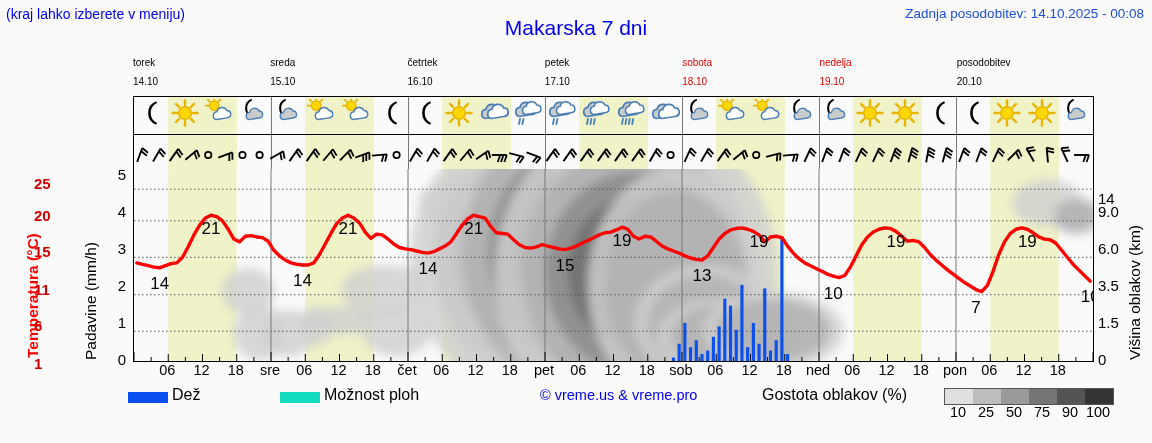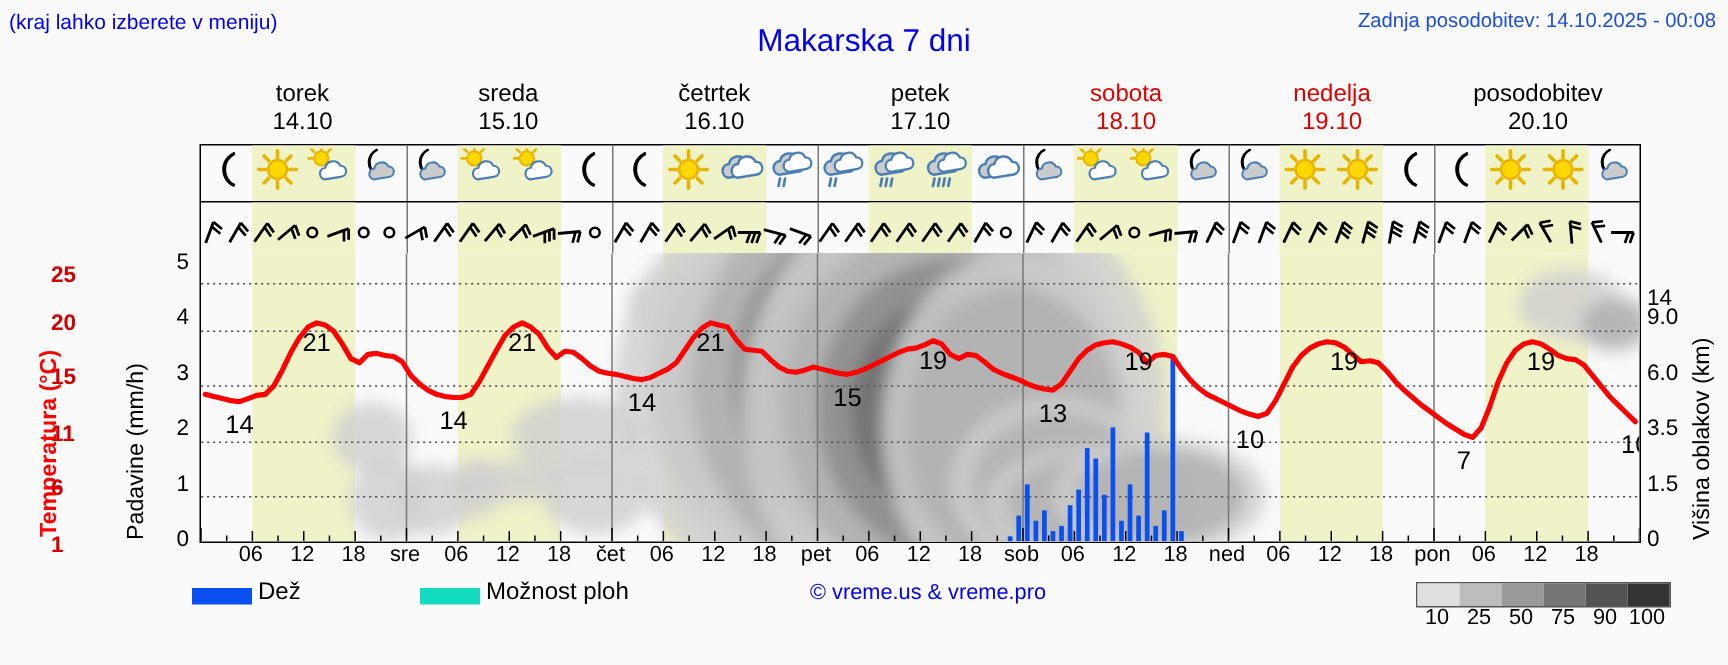--- a/index.html
+++ b/index.html
@@ -9,21 +9,21 @@
     position:relative;overflow:hidden;
   }
   .abs{position:absolute;}
   
   #subtitle{left:6px;top:6px;font-size:14px;color:#0000ee;white-space:nowrap;}
   #title{left:0;top:16px;width:1152px;text-align:center;font-size:21px;color:#0000ee;font-weight:normal;}
   #updated{right:8px;top:6px;font-size:13.5px;color:#1d4ed8;white-space:nowrap;}
 
   
   #dayheads{left:133px;top:50px;width:961px;height:44px;display:flex;}
-  .dayhead{flex:1 1 0;text-align:center;font-size:16px;color:#000;line-height:19px;padding-top:3px;}
+  .dayhead{flex:1 1 0;text-align:left;font-size:10px;color:#000;line-height:19px;padding-top:3px;}
   .dayhead.weekend{color:#e00000;}
   .dayhead .dnum{display:block;}
 
   
   #frame{left:133px;top:96px;width:961px;height:266px;border:1px solid #000;box-sizing:border-box;background:#fafafa;}
   #iconrow{left:134px;top:97px;width:959px;height:38px;}
   #windrow{left:134px;top:135px;width:959px;height:34px;}
   #plotarea{left:134px;top:169px;width:959px;height:192px;overflow:hidden;}
 
   .vband{position:absolute;top:0;bottom:0;background:#f0f2c8;}
@@ -916,20 +916,21 @@
     <div class="xlab" style="left: 890.5px;">12</div>
     <div class="xlab" style="left: 924.75px;">18</div>
   </div>
 
 <div class="abs" id="legend">
   <i class="lg-swatch" id="sw-rain" style="left: 128px; background: rgb(10, 79, 240);"></i>
   <span class="lg-text" id="tx-rain" style="left: 172px;">Dež</span>
   <i class="lg-swatch" id="sw-show" style="left: 280px; background: rgb(18, 219, 192);"></i>
   <span class="lg-text" id="tx-show" style="left: 324px;">Možnost ploh</span>
   <span id="copyright">© vreme.us &amp; vreme.pro</span>
+  <span id="densityTitle">Gostota oblakov (%)</span>
   <div id="densityBar">
       <i style="background: rgb(224, 224, 224);"></i>
       <i style="background: rgb(189, 189, 189);"></i>
       <i style="background: rgb(154, 154, 154);"></i>
       <i style="background: rgb(117, 117, 117);"></i>
       <i style="background: rgb(84, 84, 84);"></i>
       <i style="background: rgb(51, 51, 51);"></i>
     </div>
   <div id="densityTicks">
       <span style="left: 14px;">10</span>

